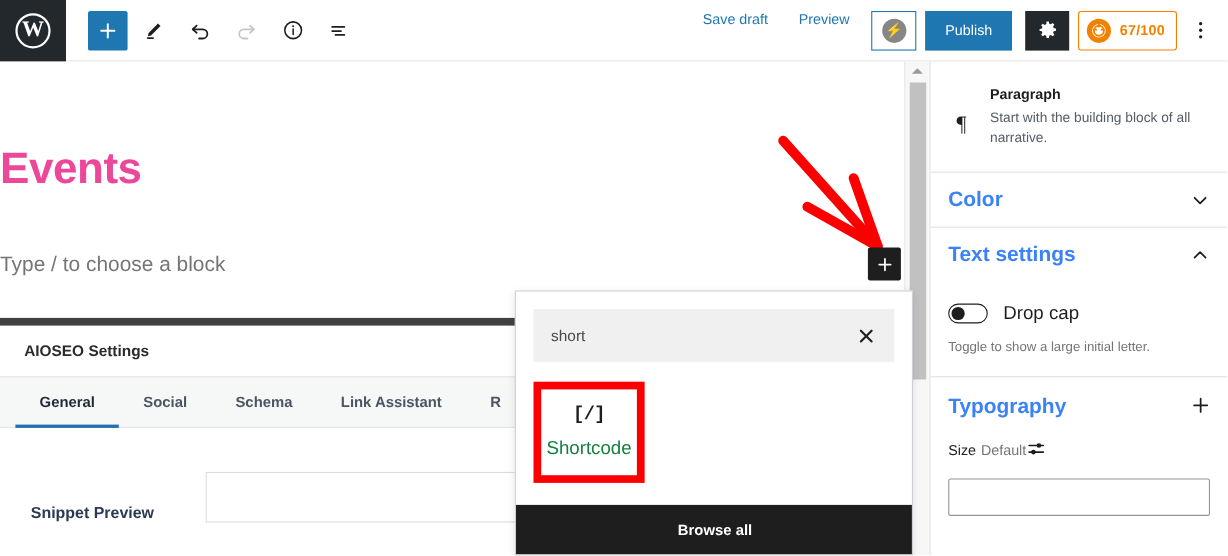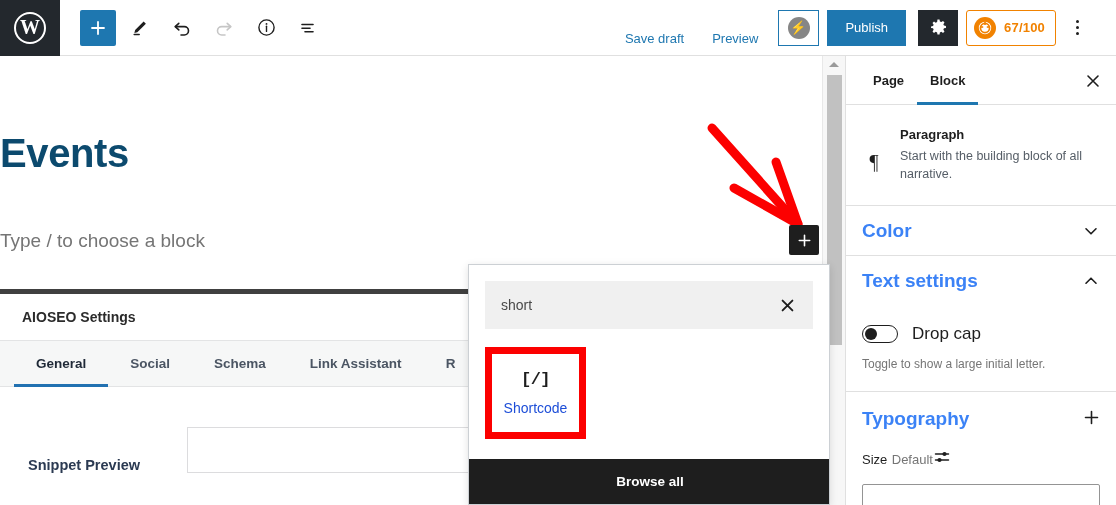--- a/index.html
+++ b/index.html
@@ -40,21 +40,21 @@
     border-radius: 2px;
     display: flex; align-items: center; justify-content: center;
     cursor: pointer;
   }
   .tb-icon {
     width: 36px; height: 36px;
     display: flex; align-items: center; justify-content: center;
     cursor: pointer;
   }
   .tb-spacer { flex: 1 1 auto; }
-  .tb-right { display: flex; align-items: flex-end; gap: 0; padding-right: 24px; }
+  .tb-right { display: flex; align-items: flex-start; gap: 0; padding-right: 10px; }
   .link-btn {
     font-size: 13px; color: #1e77b0; cursor: pointer;
     padding: 0 14px; white-space: nowrap;
   }
   .btn-outline {
     width: 41px; height: 36px;
     border: 1px solid #1e77b0; background: #ffffff;
     display: flex; align-items: center; justify-content: center;
     cursor: pointer; margin-left: 6px;
   }
@@ -98,21 +98,21 @@
   .kebab i { width: 3px; height: 3px; border-radius: 50%; background: #1e1e1e; display: block; }
 
   
   .canvas {
     position: absolute; top: 56px; left: 0;
     width: 845px; height: 449px;
     background: #ffffff; overflow: hidden;
   }
   .post-title {
     position: absolute; top: 75px; left: 0;
-    font-size: 40px; font-weight: 700; color: #0c4a6e;
+    font-size: 40px; font-weight: 700; color: #ec4899;
     letter-spacing: -0.4px;
   }
   .empty-para {
     position: absolute; top: 174px; left: 0;
     font-size: 19px; color: #757575;
   }
   .inline-inserter {
     position: absolute; top: 169px; left: 789px;
     width: 30px; height: 30px; background: #1e1e1e;
     border-radius: 2px;
@@ -121,21 +121,21 @@
   }
   .arrow-anno {
     position: absolute; top: 62px; left: 690px;
     width: 130px; height: 120px; pointer-events: none;
   }
 
   
   .aioseo-box {
     position: absolute; top: 233px; left: 0;
     width: 820px; background: #ffffff;
-    border-top: 5px solid #404040;
+    border-top: 7px solid #404040;
   }
   .aioseo-head {
     height: 46px; display: flex; align-items: center;
     padding-left: 22px; font-size: 14px; font-weight: 700;
     color: #2b2b2b;
   }
   .aioseo-tabs {
     height: 47px; background: #f6f7f7;
     border-top: 1px solid #e3e4e5; border-bottom: 1px solid #e3e4e5;
     display: flex; align-items: stretch; padding-left: 14px;
@@ -207,21 +207,21 @@
     background: #ffffff; cursor: pointer;
     display: flex; flex-direction: column;
     align-items: center; justify-content: center;
     gap: 11px;
   }
   .bc-icon {
     font-family: "Liberation Mono", monospace;
     font-size: 17px; font-weight: 700; color: #1e1e1e;
     letter-spacing: -0.5px;
   }
-  .bc-label { font-size: 14px; color: #1d4ed8; }
+  .bc-label { font-size: 17px; color: #15803d; }
   .ins-footer {
     position: absolute; left: 0; bottom: 0;
     width: 362px; height: 45px; background: #1e1e1e;
     color: #ffffff; font-size: 13.5px; font-weight: 700;
     display: flex; align-items: center; justify-content: center;
     cursor: pointer;
   }
 
   
   .sidebar {
@@ -455,29 +455,20 @@
         <div class="bc-icon">[/]</div>
         <div class="bc-label">Shortcode</div>
       </div>
     </div>
 
     <div class="ins-footer">Browse all</div>
   </div>
 
   <div class="sidebar">
 
-    <div class="sb-tabs">
-      <div class="sb-tab">Page</div>
-      <div class="sb-tab active">Block</div>
-      <div class="sb-close">
-        <svg width="16" height="16" viewBox="0 0 16 16">
-          <path d="M3 3 L13 13 M13 3 L3 13" stroke="#1e1e1e" stroke-width="1.6" stroke-linecap="round"></path>
-        </svg>
-      </div>
-    </div>
 
     <div class="sb-blockcard">
       <div class="sb-bc-icon">¶</div>
       <div>
         <div class="sb-bc-title">Paragraph</div>
         <div class="sb-bc-desc">Start with the building block of all narrative.</div>
       </div>
     </div>
 
     <div class="sb-panel-head">

